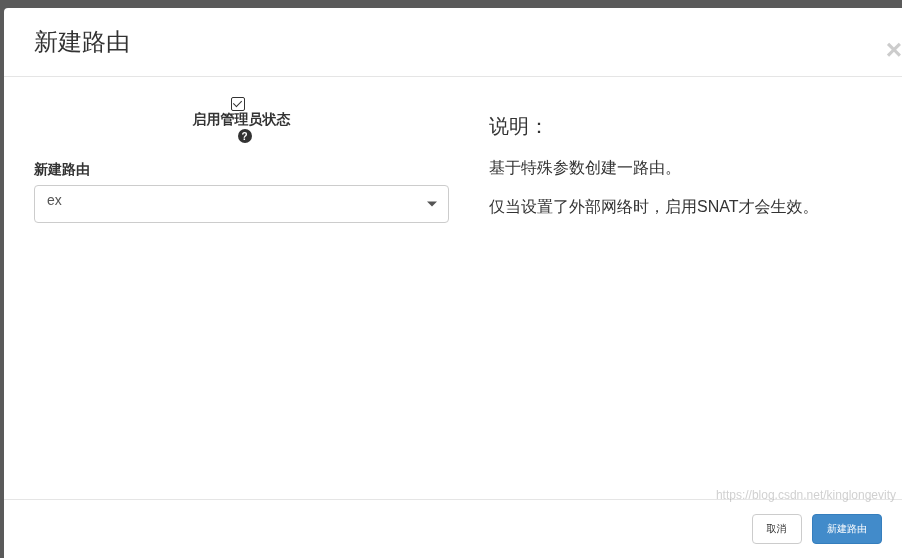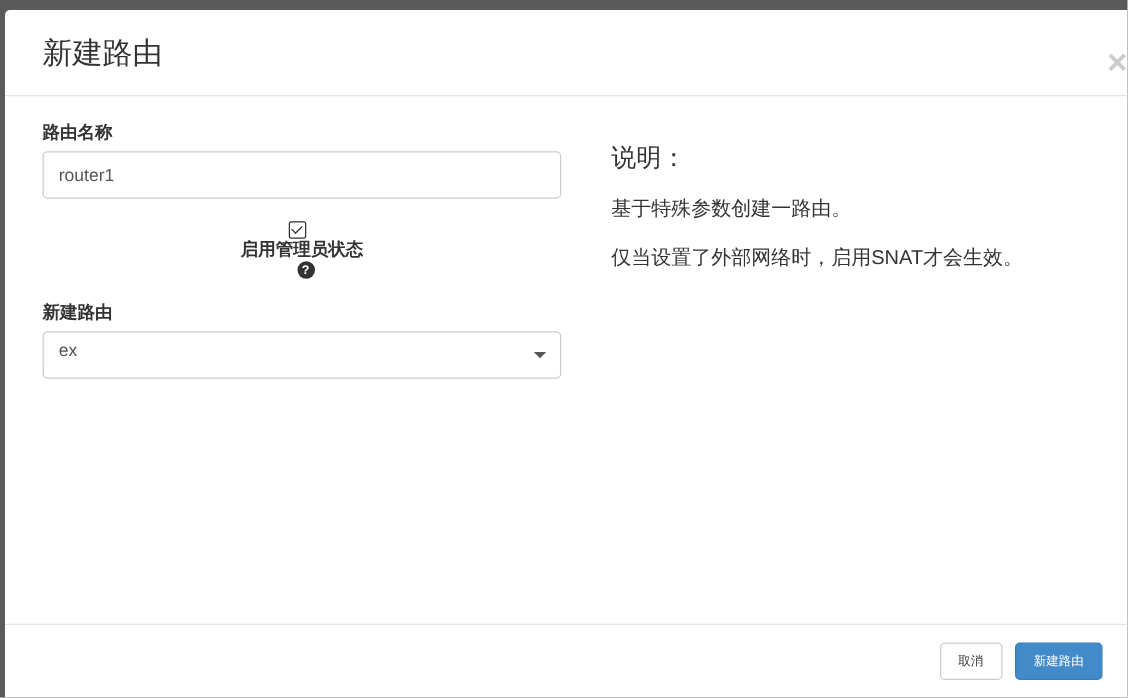--- a/index.html
+++ b/index.html
@@ -196,24 +196,20 @@
 
 <div class="modal">
   <div class="modal-header">
     <h3 class="modal-title">新建路由</h3>
     <span class="close-btn">×</span>
   </div>
 
   <div class="modal-body">
     <div class="form-col">
 
-      <div class="form-group">
-        <label class="form-label">路由名称</label>
-        <input type="text" class="form-control" value="router1" style="">
-      </div>
 
 
       <div class="checkbox-row">
         <span class="checkbox-icon"></span>
         <span>启用管理员状态</span>
         <span class="help-icon">?</span>
       </div>
 
       <div class="form-group">
         <label class="form-label">新建路由</label>
@@ -231,13 +227,14 @@
       <p class="desc-text">基于特殊参数创建一路由。</p>
       <p class="desc-text">仅当设置了外部网络时，启用SNAT才会生效。</p>
     </div>
   </div>
 
   <div class="modal-footer">
     <button class="btn btn-default">取消</button>
     <button class="btn btn-primary">新建路由</button>
   </div>
 
+  <div class="watermark">https://blog.csdn.net/kinglongevity</div>
 </div>
 
 </body></html>

